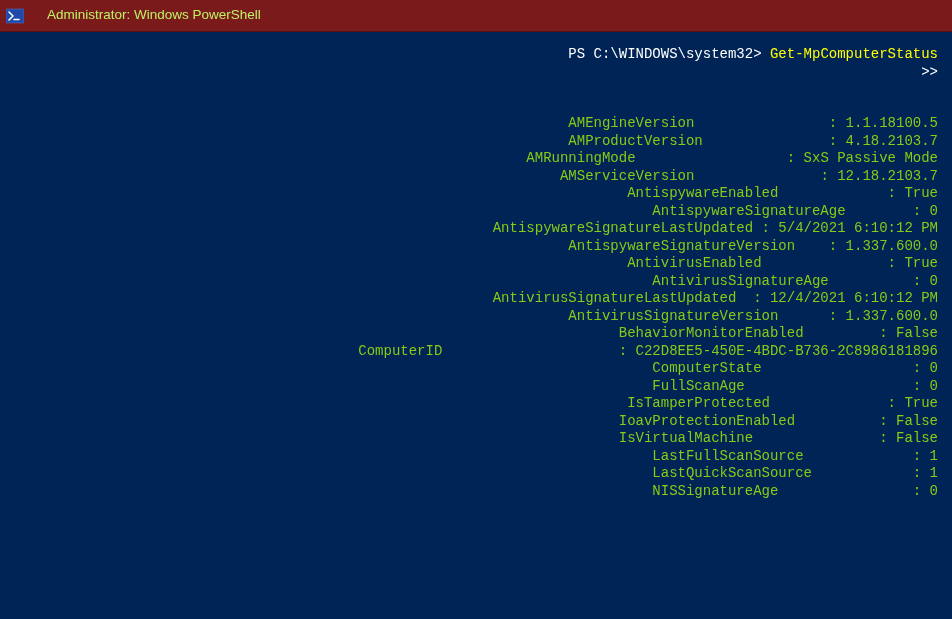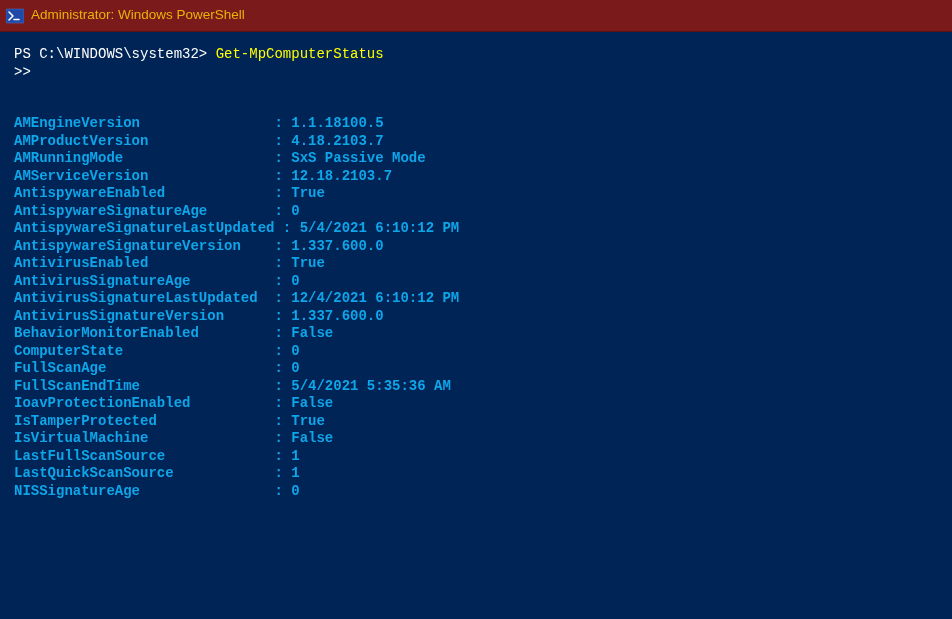--- a/index.html
+++ b/index.html
@@ -18,51 +18,52 @@
       overflow: hidden;
     }
     .title-bar {
       background: #7a1a1a;
       height: 32px;
       display: flex;
       align-items: center;
       padding-left: 6px;
       font-family: 'Segoe UI', Tahoma, sans-serif;
       font-size: 13.5px;
-      color: #eab308;
+      color: #bef264;
       border-bottom: 1px solid #5a1010;
+      gap: 16px;
     }
     .title-icon {
       width: 18px;
       height: 18px;
       margin-right: 7px;
       display: inline-flex;
       align-items: center;
       justify-content: center;
     }
     .terminal {
       padding: 14px 14px 0 14px;
+      text-align: right;
     }
     .prompt-line {
       color: #ffffff;
       white-space: pre;
     }
     .command {
       color: #ffff00;
     }
     .cont-prompt {
       color: #ffffff;
     }
     .blank {
       height: 17px;
     }
     .output-row {
       white-space: pre;
-      color: #0ea5e9;
-      font-weight: bold;
+      color: #84cc16;
     }
   </style>
 </head>
 <body>
 
 <div class="title-bar">
   <span class="title-icon">
     <svg width="18" height="18" viewBox="0 0 18 18">
       <rect x="0" y="2" width="18" height="14" rx="1" fill="#1f4aa8" stroke="#4a7dd8" stroke-width="0.5"></rect>
       <path d="M3 5 L7 9 L3 13" stroke="#ffffff" stroke-width="1.6" fill="none" stroke-linecap="round" stroke-linejoin="round"></path>
@@ -84,23 +85,23 @@
       <div class="output-row">AMServiceVersion               : 12.18.2103.7</div>
       <div class="output-row">AntispywareEnabled             : True</div>
       <div class="output-row">AntispywareSignatureAge        : 0</div>
       <div class="output-row">AntispywareSignatureLastUpdated : 5/4/2021 6:10:12 PM</div>
       <div class="output-row">AntispywareSignatureVersion    : 1.337.600.0</div>
       <div class="output-row">AntivirusEnabled               : True</div>
       <div class="output-row">AntivirusSignatureAge          : 0</div>
       <div class="output-row">AntivirusSignatureLastUpdated  : 12/4/2021 6:10:12 PM</div>
       <div class="output-row">AntivirusSignatureVersion      : 1.337.600.0</div>
       <div class="output-row">BehaviorMonitorEnabled         : False</div>
+      <div class="output-row">ComputerID                     : C22D8EE5-450E-4BDC-B736-2C8986181896</div>
       <div class="output-row">ComputerState                  : 0</div>
       <div class="output-row">FullScanAge                    : 0</div>
-      <div class="output-row">FullScanEndTime                : 5/4/2021 5:35:36 AM</div>
+      <div class="output-row">IsTamperProtected              : True</div>
       <div class="output-row">IoavProtectionEnabled          : False</div>
-      <div class="output-row">IsTamperProtected              : True</div>
       <div class="output-row">IsVirtualMachine               : False</div>
       <div class="output-row">LastFullScanSource             : 1</div>
       <div class="output-row">LastQuickScanSource            : 1</div>
       <div class="output-row">NISSignatureAge                : 0</div>
     </div>
 </div>
 
 </body></html>

